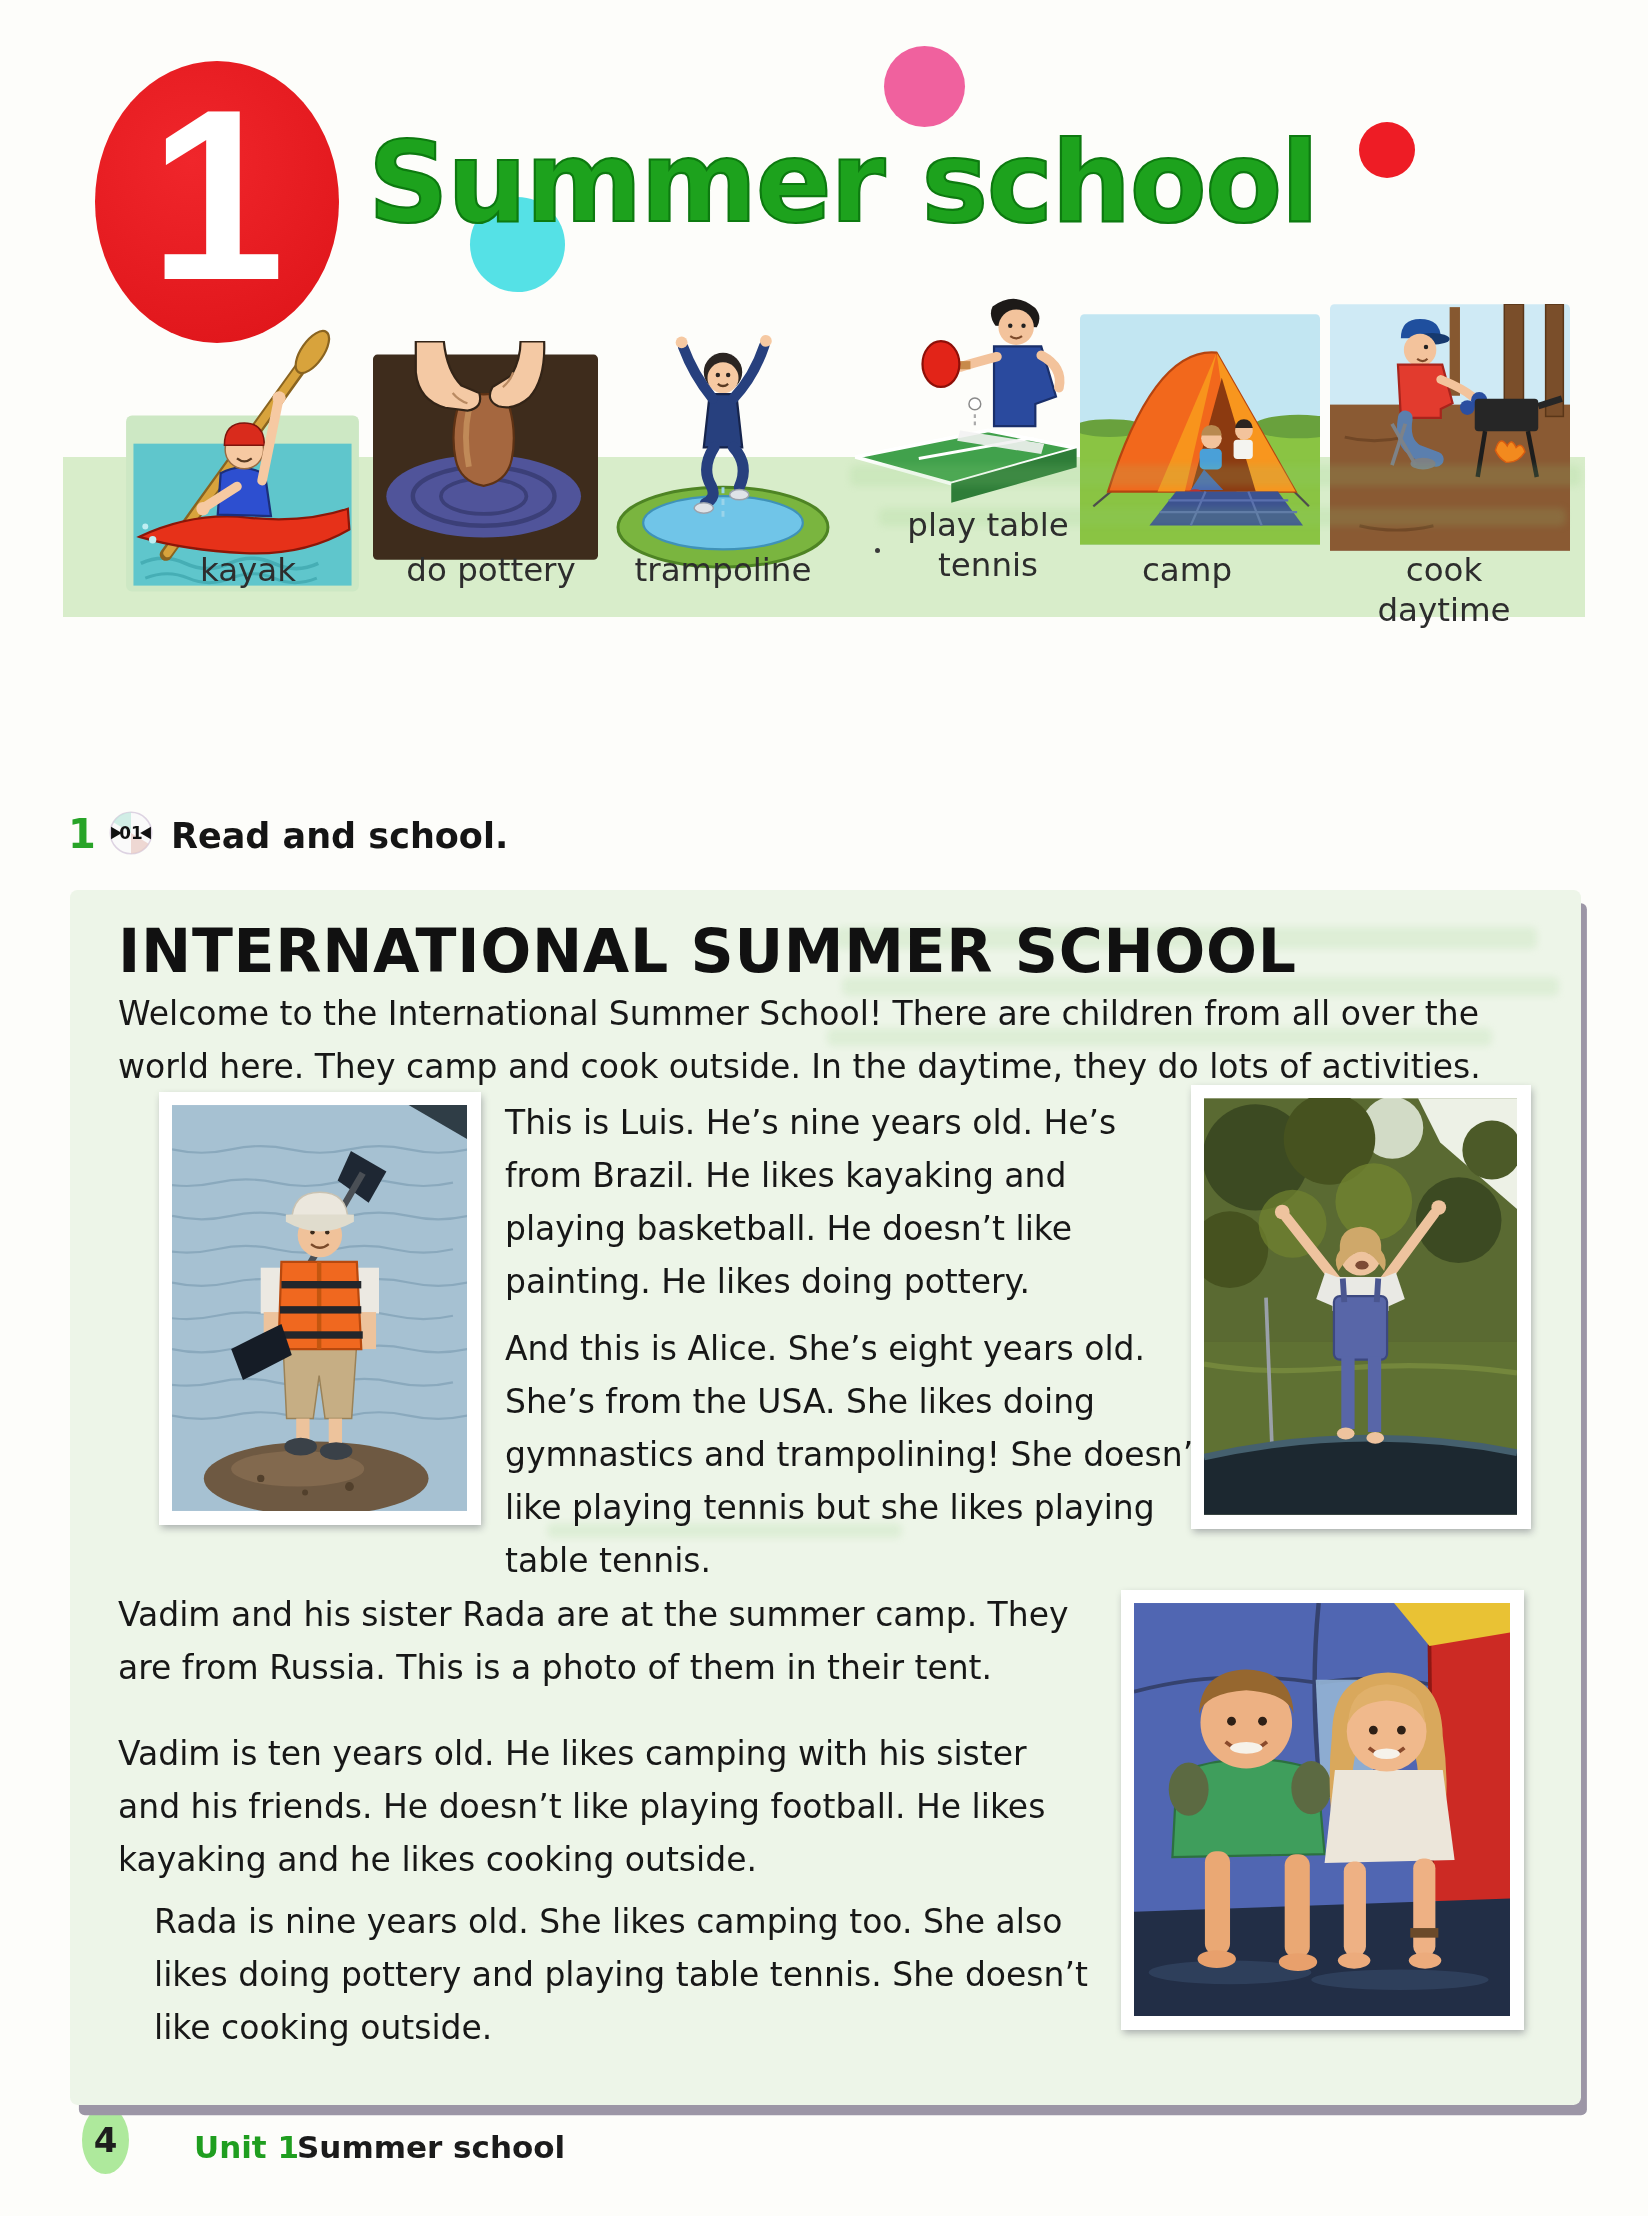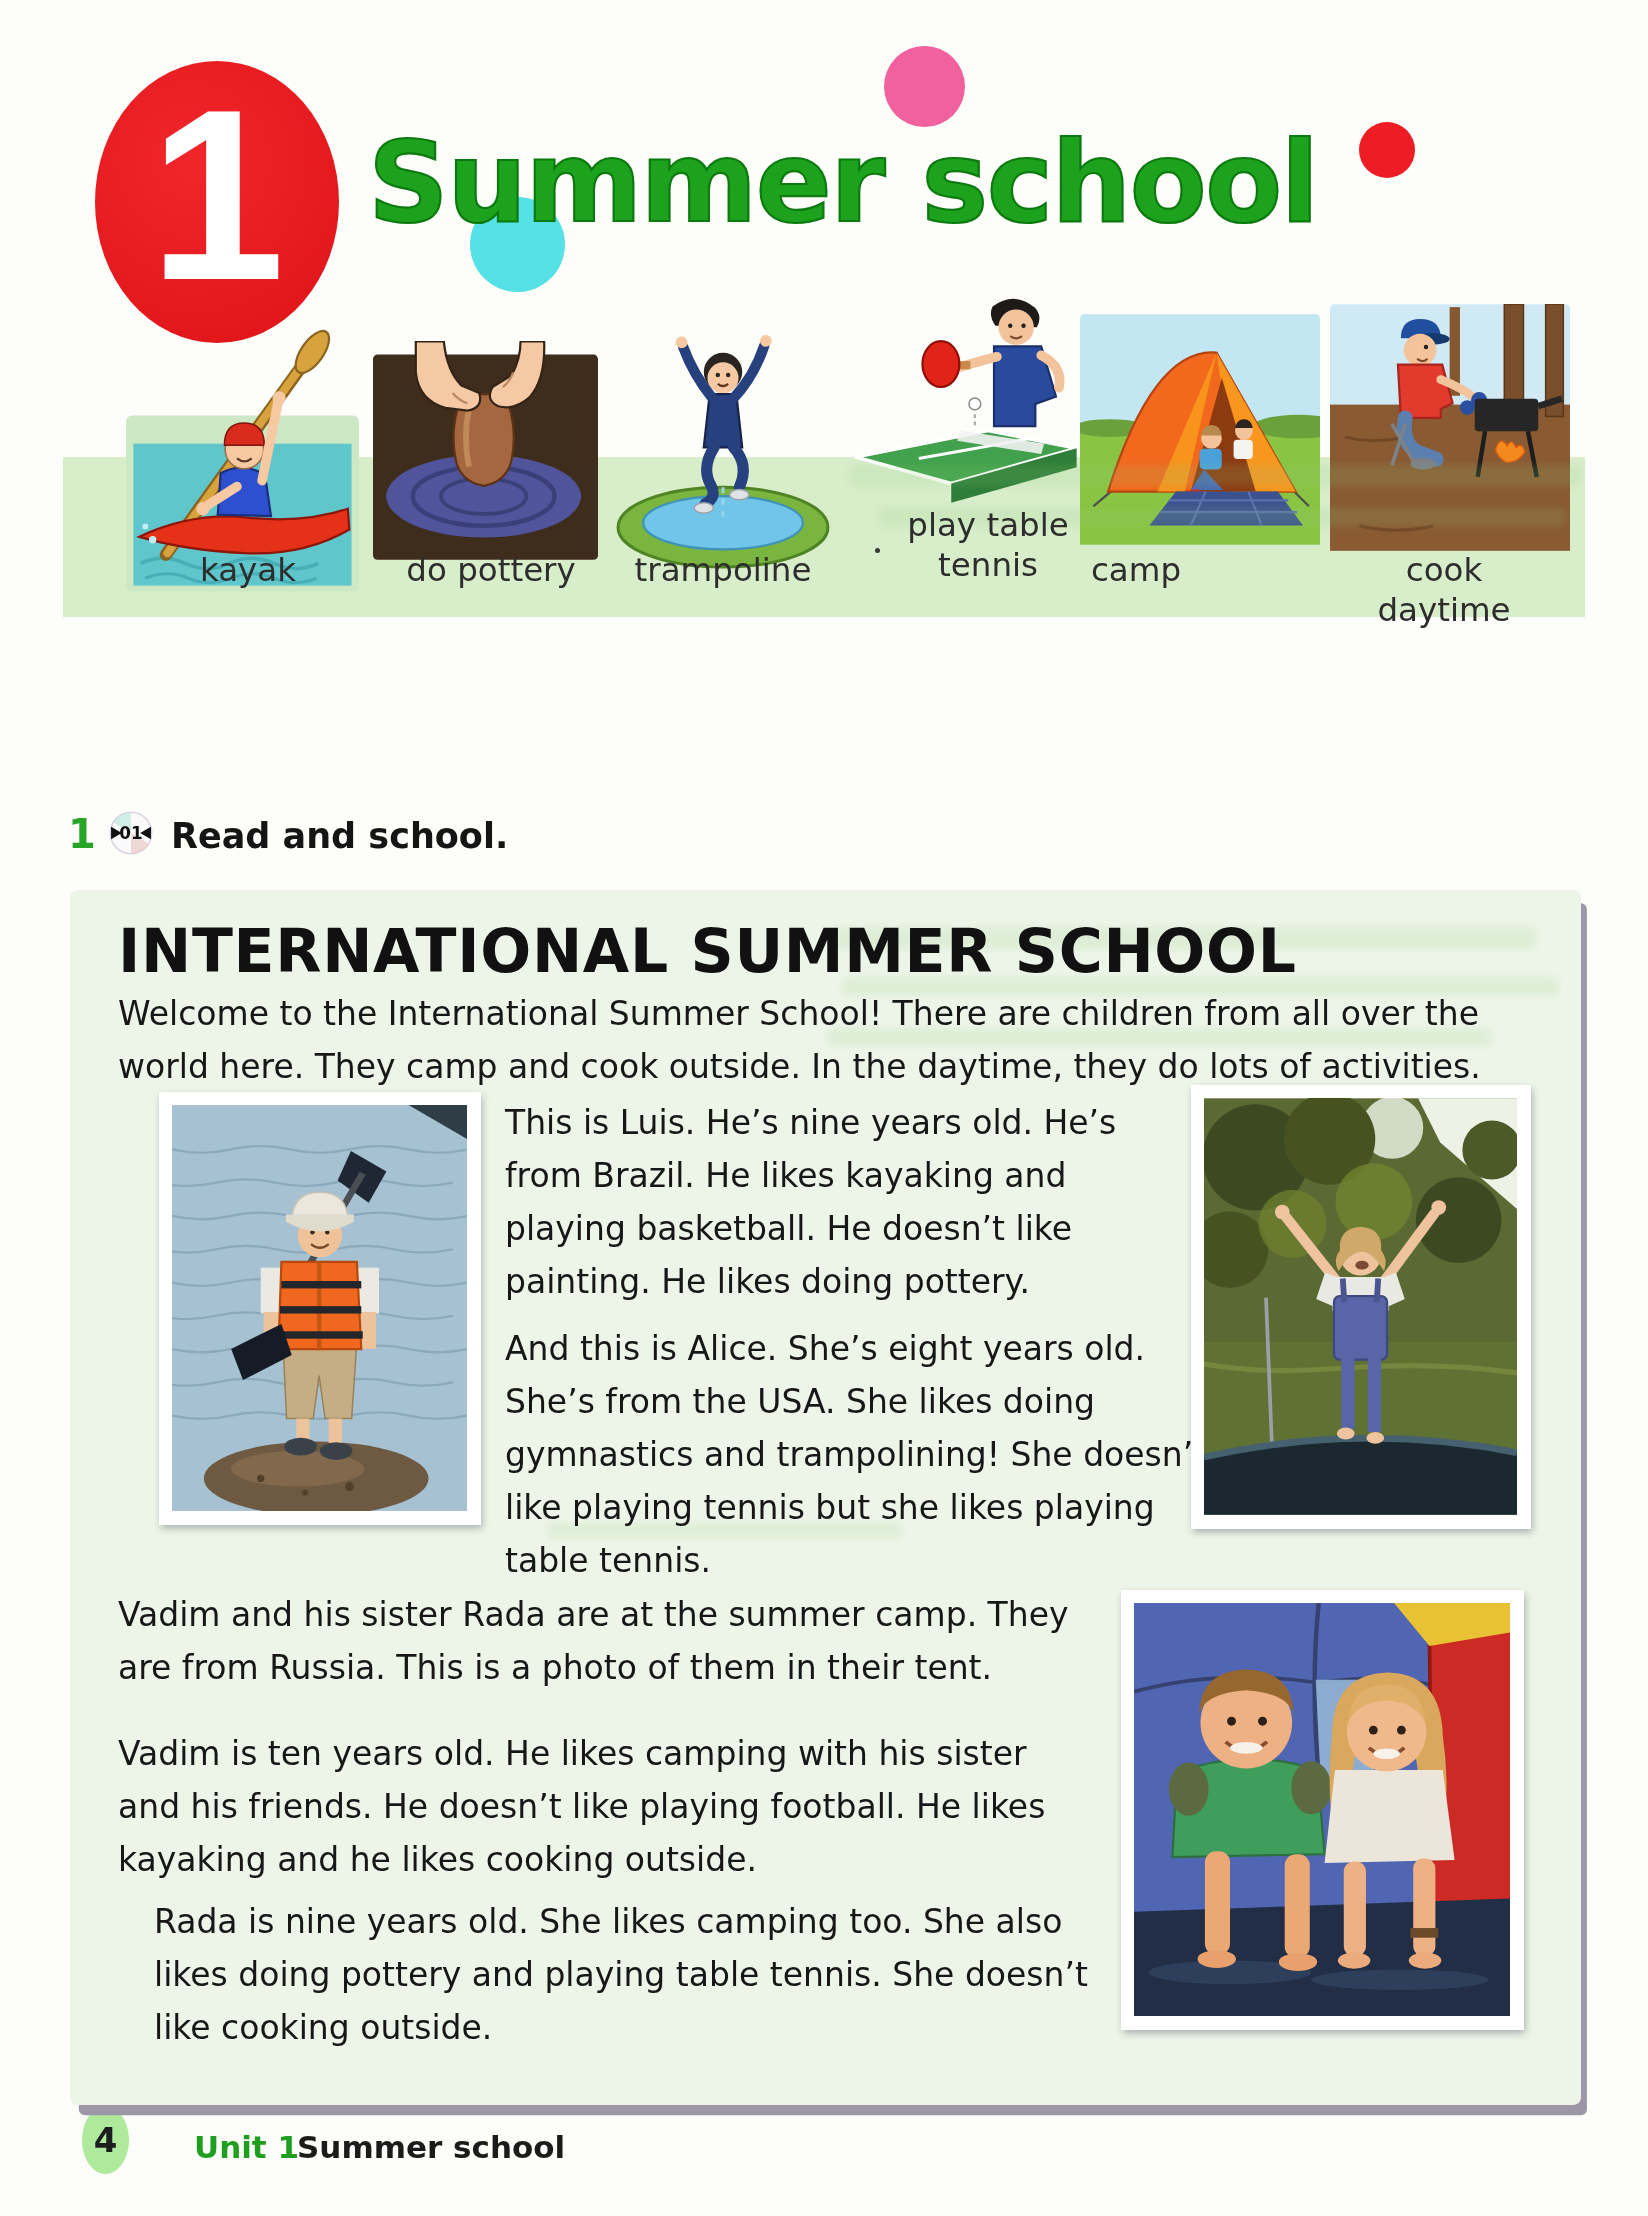--- a/index.html
+++ b/index.html
@@ -221,21 +221,21 @@
     <line x1="210" y1="172" x2="200" y2="234" stroke="#1d1d1d" stroke-width="6"></line>
     <line x1="268" y1="172" x2="280" y2="234" stroke="#1d1d1d" stroke-width="6"></line>
     <path d="M224 198 Q230 176 240 192 Q246 180 252 194 Q260 186 264 200 Q254 216 238 214 Q228 208 224 198 Z" fill="#f28a1e" stroke="#d85c10" stroke-width="2"></path>
   </svg>
 
   <div class="cell-label" style="left:248px;">kayak</div>
   <div class="cell-label" style="left:491px;">do pottery</div>
   <div class="cell-label" style="left:723px;">trampoline</div>
   <div class="cell-label two-line" style="left:964px;margin-left:24px;">play table
 tennis</div>
-  <div class="cell-label" style="left:1136px;">camp</div>
+  <div class="cell-label" style="left:1187px;">camp</div>
   <div class="cell-label" style="left:1444px;">cook daytime</div>
   <div class="speck" style="left:875px; top:548px;"></div>
 
   <div class="ex-number">1</div>
   <svg class="audio-icon" viewBox="0 0 60 60">
     <circle cx="30" cy="30" r="27" fill="#fafafa" stroke="#ddd3e2" stroke-width="2"></circle>
     <path d="M30 3 A27 27 0 0 0 7 16 L30 30 Z" fill="#bfe8dd" opacity="0.7"></path>
     <path d="M30 57 A27 27 0 0 0 53 44 L30 30 Z" fill="#e8c9c2" opacity="0.7"></path>
     <polygon points="4,22 4,38 18,30" fill="#111"></polygon>
     <polygon points="56,22 56,38 42,30" fill="#111"></polygon>

